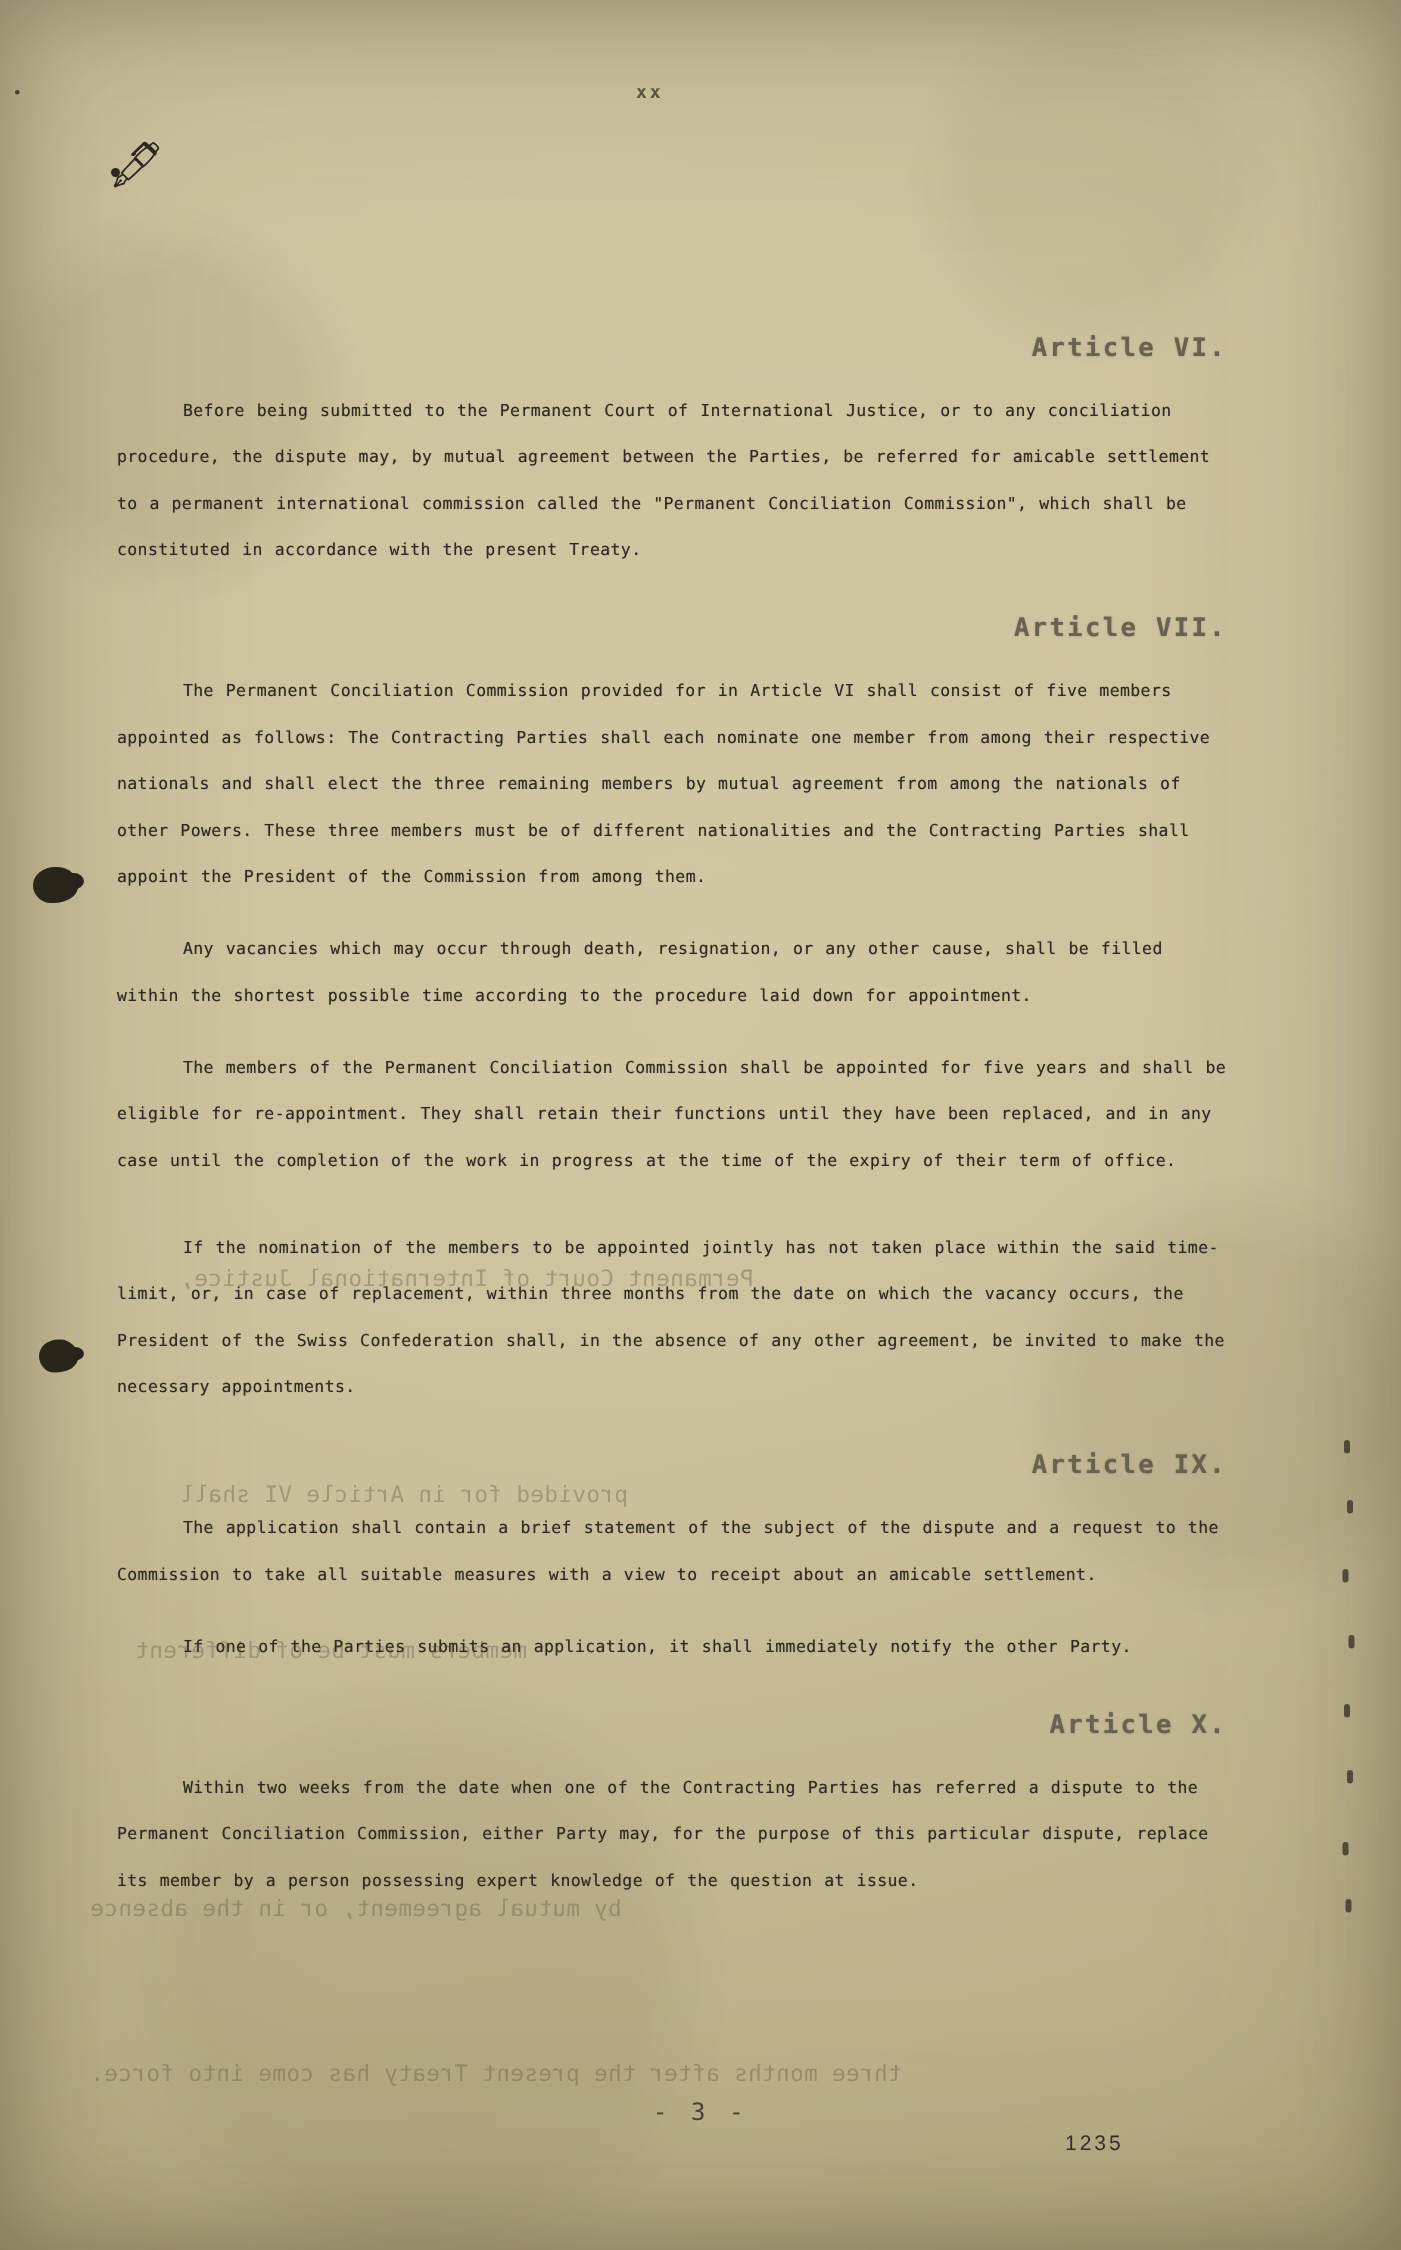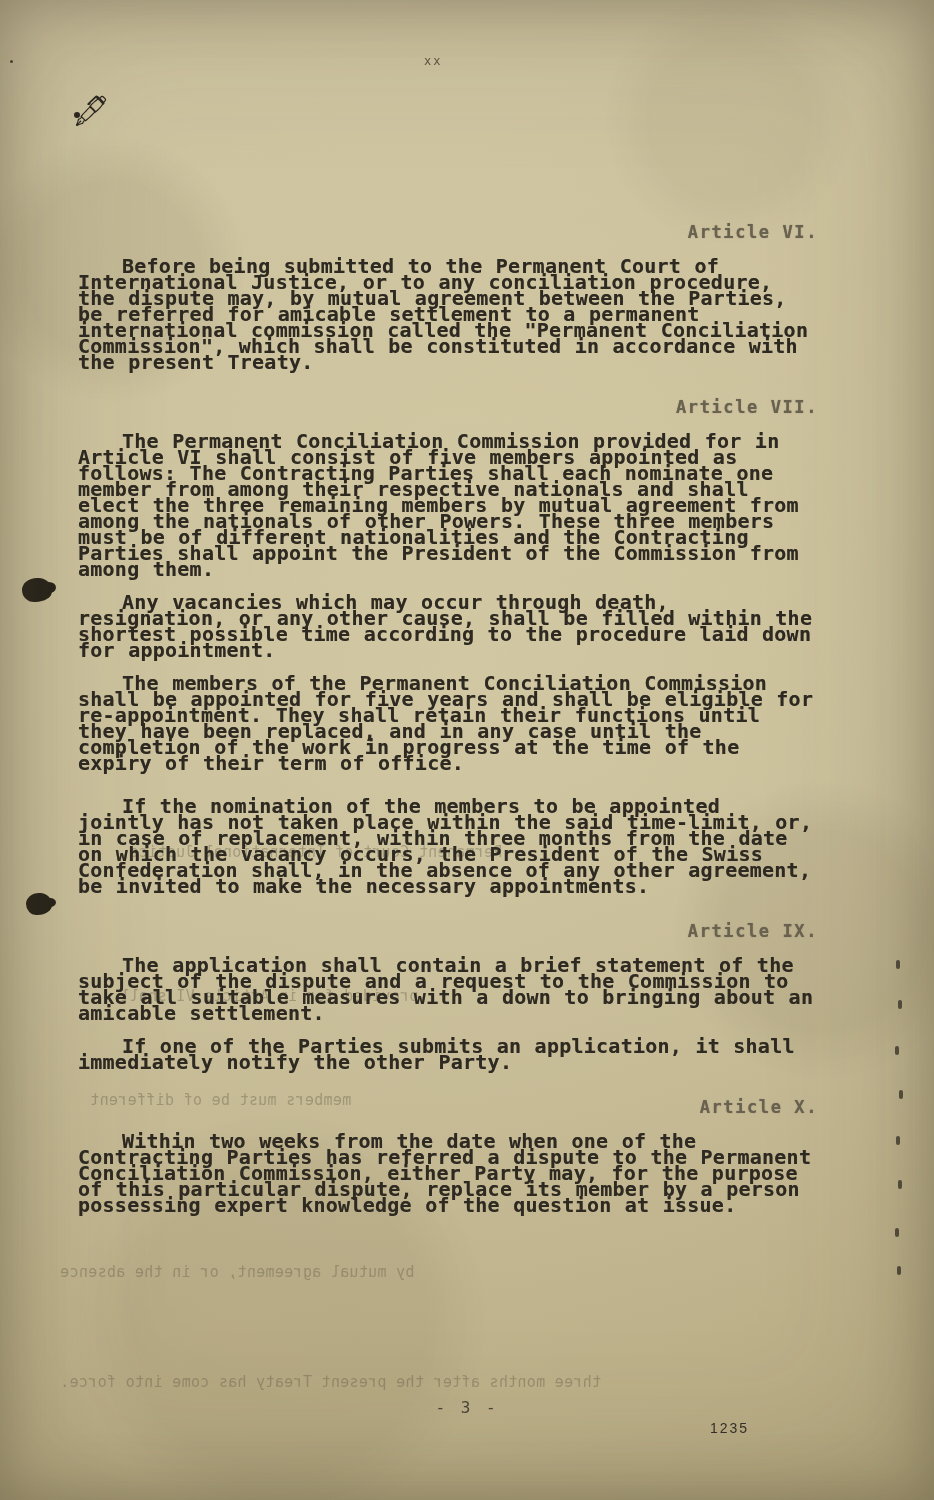--- a/index.html
+++ b/index.html
@@ -55,29 +55,28 @@
   .heading {
     text-align: center;
     font-size: 17px;
     letter-spacing: 1.6px;
     margin: 0 0 16px 0;
     color: #3a352b;
     text-shadow: 0 0 1px rgba(60,50,35,0.5);
   }
   .heading.faded { color: #6a6250; text-align: right; }
   p.para {
-    font-size: 20px;
-    line-height: 16px;
+    font-size: 11px;
+    line-height: 31px;
     margin: 0 0 17px 0;
     text-indent: 44px;
     letter-spacing: 0.25px;
     word-spacing: 1px;
     color: #2e2a22;
     text-shadow: 0 0 .6px rgba(45,40,30,.45);
-    font-weight: bold;
   }
 
   .spacer-sm { height: 10px; }
 
   
   .page-no {
     position: absolute;
     left: 0; right: 0;
     top: 1398px;
     text-align: center;
@@ -151,21 +150,21 @@
   .ghost-d { left: 60px; top: 1262px; width: 780px; text-align: right; }
   .ghost-e { left: 60px; top: 1372px; width: 790px; text-align: right; }
   
   .speckles { position: absolute; right: 24px; top: 960px; width: 16px; height: 320px; }
   .speckles i {
     position: absolute; display: block; width: 4px; height: 9px;
     background: #3a342a; border-radius: 2px; opacity: .8;
   }
   .topmark {
     position: absolute; left: 424px; top: 54px;
-    font-size: 12px; color: #5d5644; letter-spacing: 2px;
+    font-size: 12px; color: #5d5644; letter-spacing: 2px; font-weight: bold;
   }
   .lmark { position: absolute; left: 10px; top: 60px; width: 3px; height: 3px; background:#4a4438; border-radius:50%; }
 </style>
 </head>
 <body>
 
 <div class="page">
   <div class="grain"></div>
 
   <div class="lmark"></div>
@@ -191,21 +190,21 @@
     <h2 class="heading faded">Article VII.</h2>
     <p class="para">The Permanent Conciliation Commission provided for in Article VI shall consist of five members appointed as follows:  The Contracting Parties shall each nominate one member from among their respective nationals and shall elect the three remaining members by mutual agreement from among the nationals of other Powers.  These three members must be of different nationalities and the Contracting Parties shall appoint the President of the Commission from among them.</p>
     <p class="para">Any vacancies which may occur through death, resignation, or any other cause, shall be filled within the shortest possible time according to the procedure laid down for appointment.</p>
     <p class="para">The members of the Permanent Conciliation Commission shall be appointed for five years and shall be eligible for re-appointment.   They shall retain their functions until they have been replaced, and in any case until the completion of the work in progress at the time of the expiry of their term of office.</p>
 
     <div class="spacer-sm"></div>
     <p class="para">If the nomination of the members to be appointed jointly has not taken place within the said time-limit, or, in case of replacement, within three months from the date on which the vacancy occurs, the President of the Swiss Confederation shall, in the absence of any other agreement, be invited to make the necessary appointments.</p>
 
     <div class="spacer-sm"></div>
     <h2 class="heading faded">Article IX.</h2>
-    <p class="para">The application shall contain a brief statement of the subject of the dispute and a request to the Commission to take all suitable measures with a down to bringing about an amicable settlement.</p>
+    <p class="para">The application shall contain a brief statement of the subject of the dispute and a request to the Commission to take all suitable measures with a view to receipt about an amicable settlement.</p>
     <p class="para">If one of the Parties submits an application, it shall immediately notify the other Party.</p>
 
     <div class="spacer-sm"></div>
     <h2 class="heading faded">Article X.</h2>
     <p class="para">Within two weeks from the date when one of the Contracting Parties has referred a dispute to the Permanent Conciliation Commission, either Party may, for the purpose of this particular dispute, replace its member by a person possessing expert knowledge of the question at issue.</p>
 
   </div>
 
   <div class="page-no">- 3 -</div>
   <div class="stamp-no">1235</div>

